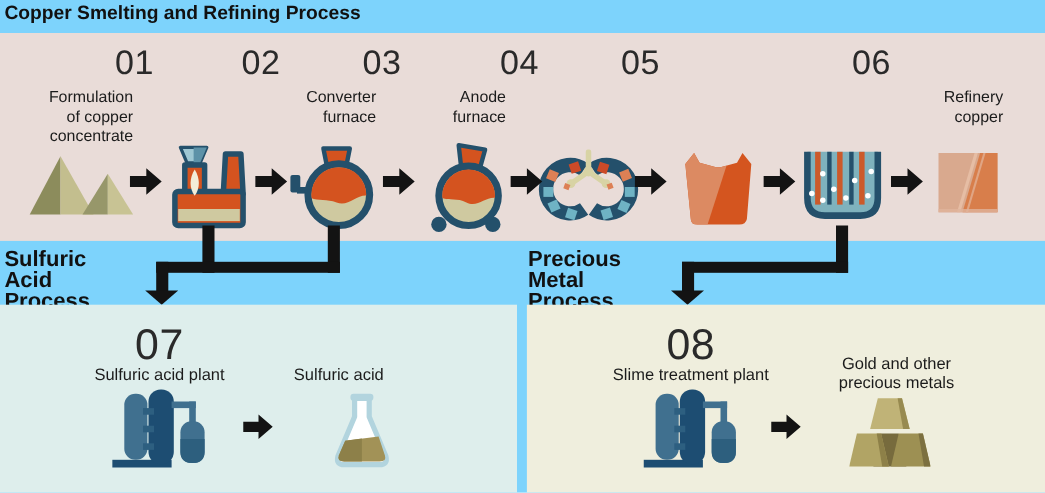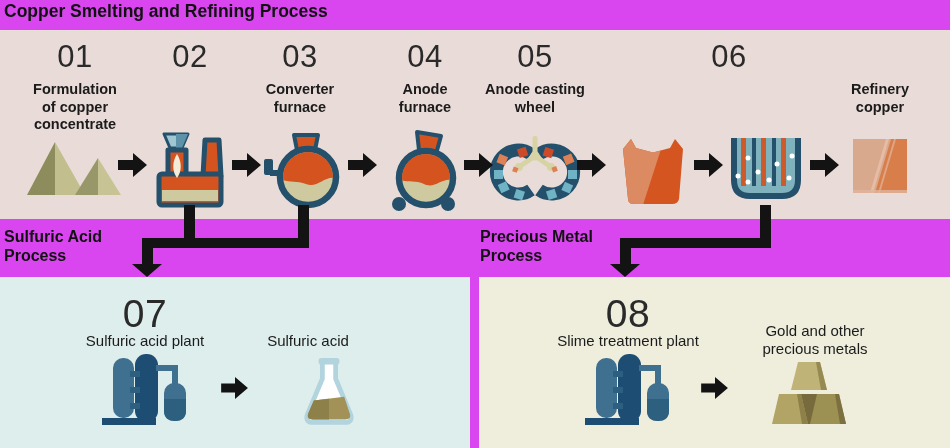--- a/index.html
+++ b/index.html
@@ -1,27 +1,27 @@
 <!DOCTYPE html>
 <html><head>
 <meta charset="utf-8">
 <style>
   html,body{margin:0;padding:0;background:#fff;}
-  .canvas{position:relative;width:950px;height:448px;overflow:hidden;background:#d946ef;
+  .canvas{position:relative;width:950px;height:448px;overflow:hidden;background:#7dd3fc;
           font-family:"Liberation Sans","DejaVu Sans",sans-serif;color:#1b1b1b;}
   .title{position:absolute;left:4px;top:1px;font-size:17.5px;font-weight:700;color:#111;}
   .band{position:absolute;left:0;top:30px;width:950px;height:189px;background:#e9dcd8;}
-  .step{position:absolute;top:36px;width:130px;text-align:center;}
+  .step{position:absolute;top:36px;width:130px;text-align:right;}
   .step .num{font-size:31px;font-weight:400;height:42px;line-height:42px;color:#2a2a2a;letter-spacing:.5px;}
-  .step .lbl{font-size:14.5px;line-height:17.5px;margin:3px auto 0;color:#1b1b1b;font-weight:bold;}
+  .step .lbl{font-size:14.5px;line-height:17.5px;margin:3px auto 0;color:#1b1b1b;}
   .icon{position:absolute;}
   .sarrow{position:absolute;top:152px;}
   .blk{position:absolute;background:#131313;}
   .ahead{position:absolute;width:0;height:0;border-left:15px solid transparent;border-right:15px solid transparent;border-top:13px solid #131313;}
-  .section-label{position:absolute;top:227px;font-size:16px;font-weight:700;line-height:19px;color:#111;}
+  .section-label{position:absolute;top:227px;font-size:20px;font-weight:700;line-height:19px;color:#111;}
   .box{position:absolute;top:277px;height:171px;}
   .box-sulfuric{left:0;width:470px;background:#deeeec;}
   .box-precious{left:479px;width:471px;background:#efeedd;}
   .bnum{position:absolute;font-size:39px;font-weight:400;color:#2a2a2a;width:100px;text-align:center;letter-spacing:.5px;}
   .blbl{position:absolute;font-size:15px;line-height:18px;text-align:center;color:#1b1b1b;}
 </style>
 </head>
 <body>
 
 <div class="canvas">
@@ -39,23 +39,22 @@
   <div class="step" style="left:235px">
     <div class="num">03</div>
     <div class="lbl" style="max-width:84px">Converter furnace</div>
   </div>
   <div class="step" style="left:360px">
     <div class="num">04</div>
     <div class="lbl" style="max-width:70px">Anode furnace</div>
   </div>
   <div class="step" style="left:470px">
     <div class="num">05</div>
-    <div class="lbl" style="max-width:104px">Anode casting wheel</div>
-  </div>
-  <div class="step" style="left:664px">
+  </div>
+  <div class="step" style="left:680px">
     <div class="num">06</div>
   </div>
   <div class="step" style="left:815px">
     <div class="num"></div>
     <div class="lbl" style="max-width:64px">Refinery copper</div>
   </div>
 
   <svg class="icon" style="left:25px;top:140px" width="100" height="56" viewBox="0 0 100 56">
     <polygon points="30,2 2,55 30,55" fill="#8c8c5c"></polygon>
     <polygon points="30,2 30,55 60,55" fill="#c3be8e"></polygon>

